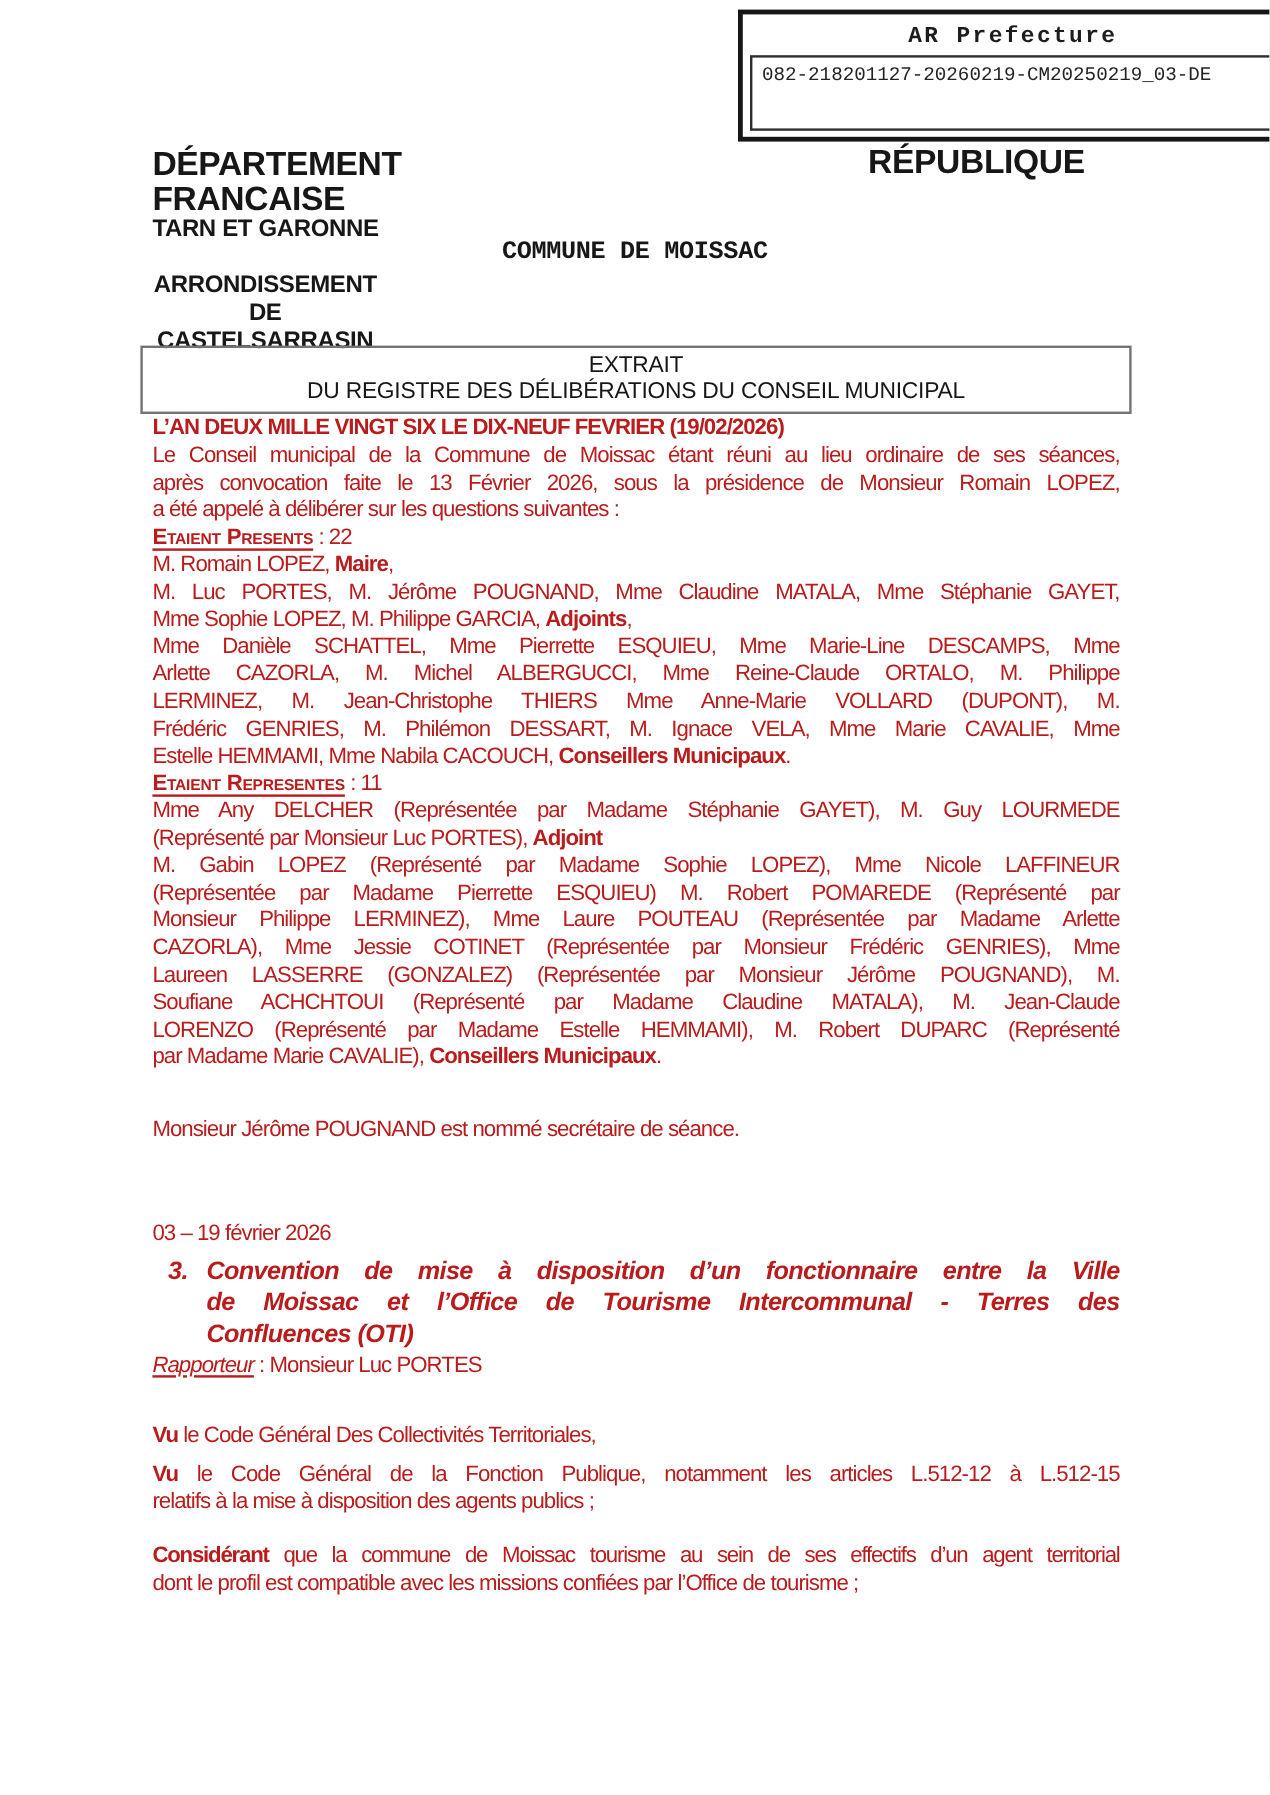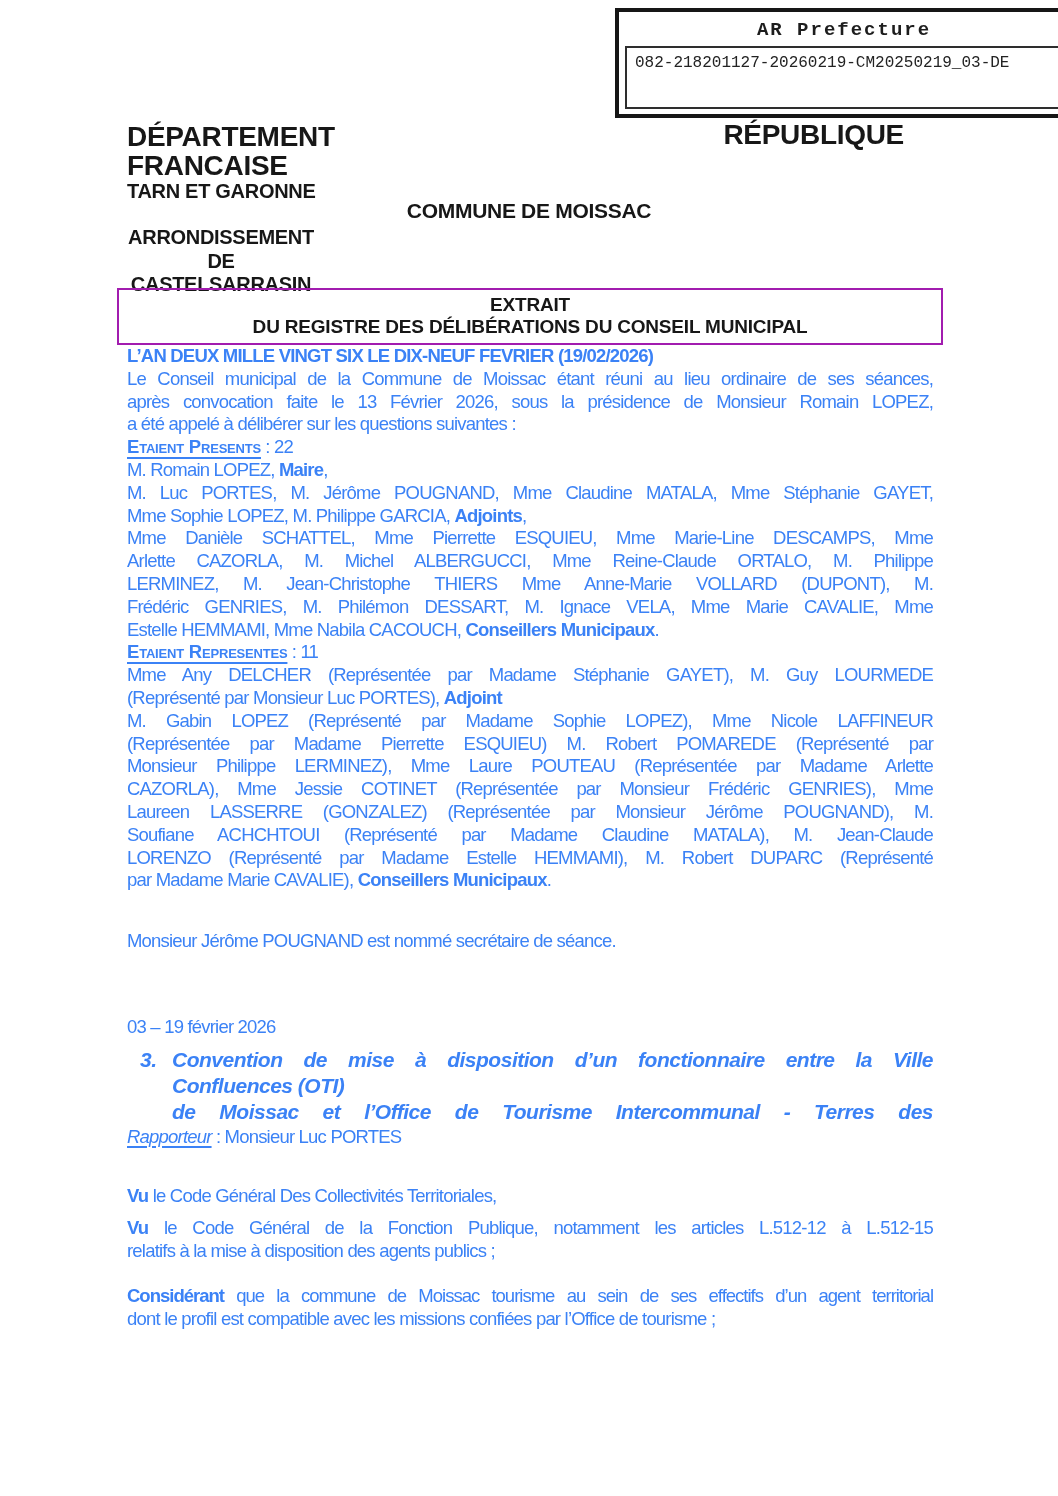--- a/index.html
+++ b/index.html
@@ -20,36 +20,36 @@
     position:absolute; left:6px; right:6px; top:34px; bottom:5px;
     border:2px solid #2e2e2e; box-sizing:border-box;
     padding:5px 0 0 8px; font-size:16px; line-height:20px; color:#232323; white-space:nowrap; overflow:hidden;
   }
 
   
   .dept { position:absolute; left:127px; top:122px; font-weight:bold; }
   .big  { font-size:28px; line-height:29px; font-weight:bold; letter-spacing:-0.3px; }
   .med  { font-size:20px; line-height:23px; font-weight:bold; letter-spacing:-0.3px; }
   .republique { position:absolute; top:119px; right:154px; font-size:28px; font-weight:bold; letter-spacing:-0.3px; }
-  .commune { position:absolute; top:199px; left:0; width:100%; text-align:center; font-size:21px; font-weight:bold; letter-spacing:-0.3px; }
+  .commune { position:absolute; top:199px; left:0; width:100%; text-align:center; font-size:21px; font-weight:bold; letter-spacing:-0.3px;font-family:Liberation Mono, monospace; }
   .arrond { position:absolute; left:127px; top:226px; width:188px; text-align:center; }
   .arrond .med { line-height:23.5px; }
 
   
   .extrait-box {
     position:absolute; left:117px; top:288px; width:826px; box-sizing:border-box;
-    border:2px solid #a21caf; text-align:center;
-    font-size:19px; font-weight:bold; line-height:22px; letter-spacing:-0.2px;
+    border:2px solid #737373; text-align:center;
+    font-size:19px; font-weight:normal; line-height:22px; letter-spacing:-0.2px;
     padding:4px 0 5px 0;
   }
 
   
   .docbody {
     position:absolute; left:127px; top:341px; width:806px;
-    font-size:18.5px; line-height:22.8px; letter-spacing:-0.8px; color:#3b82f6;
+    font-size:18.5px; line-height:22.8px; letter-spacing:-0.8px; color:#b91c1c;
   }
   .docbody .line { min-height:22.8px; }
   .j { text-align:justify; text-align-last:justify; }
   .b { font-weight:bold; }
   .date-line { font-weight:bold; margin-top:4px; }
   .sc {
     font-variant:small-caps; font-weight:bold; letter-spacing:-0.2px;
     text-decoration:underline; text-decoration-thickness:2px; text-underline-offset:4px;
   }
   .secretary { margin-top:38px; }
@@ -132,22 +132,22 @@
     <div class="line j">LORENZO (Représenté par Madame Estelle HEMMAMI), M. Robert DUPARC (Représenté</div>
     <div class="line"><span>par Madame Marie CAVALIE), </span><span class="b">Conseillers Municipaux</span><span>.</span></div>
 
     <div class="line secretary">Monsieur Jérôme POUGNAND est nommé secrétaire de séance.</div>
 
     <div class="line delib-ref">03 – 19 février 2026</div>
 
     <div class="dtitle">
       <span class="dnum">3.</span>
       <div class="line j">Convention de mise à disposition d’un fonctionnaire entre la Ville</div>
+      <div class="line j">de Moissac et l’Office de Tourisme Intercommunal - Terres des</div>
       <div class="line">Confluences (OTI)</div>
-      <div class="line j">de Moissac et l’Office de Tourisme Intercommunal - Terres des</div>
     </div>
 
     <div class="line rapporteur"><span class="u">Rapporteur</span><span> : Monsieur Luc PORTES</span></div>
 
     <div class="line vu1"><span class="b">Vu</span><span> le Code Général Des Collectivités Territoriales,</span></div>
 
     <div class="vu2">
       <div class="line j"><span class="b">Vu</span><span> le Code Général de la Fonction Publique, notamment les articles L.512-12 à L.512-15</span></div>
       <div class="line">relatifs à la mise à disposition des agents publics ;</div>
     </div>

